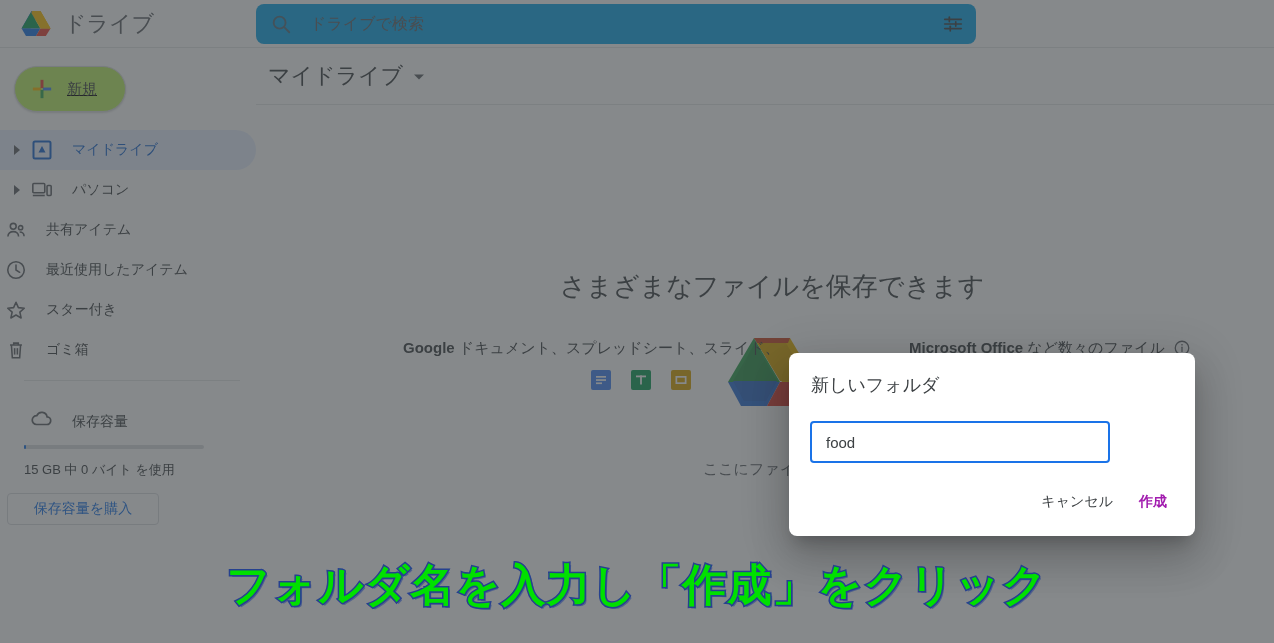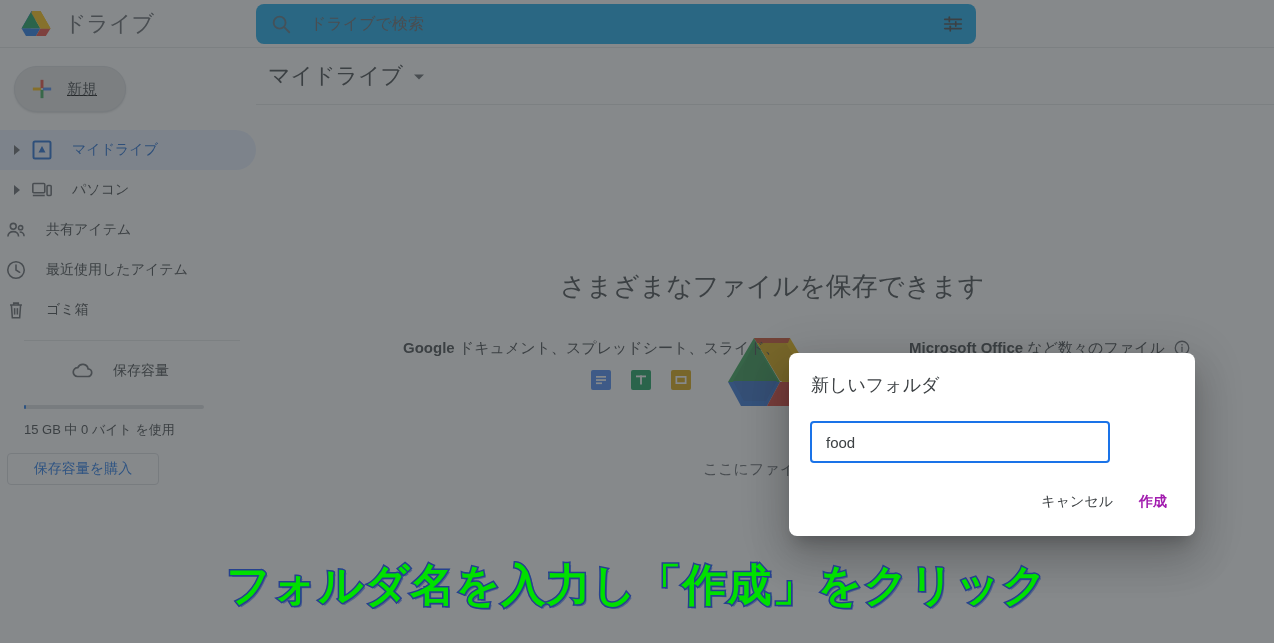--- a/index.html
+++ b/index.html
@@ -27,38 +27,38 @@
   .search-input{flex:1;border:0;background:transparent;outline:none;font-size:16px;color:#202124;
                 font-family:inherit;margin-left:16px;}
   .search-input::placeholder{color:#5f6368;}
   .tune-icon{width:22px;height:22px;flex:0 0 auto;margin-left:8px;}
 
   .header-divider{position:absolute;left:0;top:47px;width:1274px;height:1px;background:#e4e6e8;}
 
   
   .sidebar{position:absolute;left:0;top:48px;width:256px;height:595px;background:#ffffff;}
   .newbtn{margin:18px 0 0 14px;width:112px;height:46px;border-radius:24px;border:1px solid #dadce0;
-          background:#e5e5e5;display:flex;align-items:center;box-sizing:border-box;padding-left:16px;
+          background:#bef264;display:flex;align-items:center;box-sizing:border-box;padding-left:16px;
           box-shadow:0 1px 2px rgba(60,64,67,.20);cursor:pointer;text-decoration:underline;}
   .newbtn .plus{width:22px;height:22px;flex:0 0 auto;}
   .newbtn .lbl{font-size:15px;color:#3c4043;margin-left:14px;}
 
   .navlist{margin-top:18px;}
   .navitem{height:40px;display:flex;align-items:center;position:relative;
            border-top-right-radius:20px;border-bottom-right-radius:20px;
            padding-right:12px;cursor:pointer;}
   .navitem .caret{width:18px;flex:0 0 auto;display:flex;align-items:center;justify-content:center;margin-left:8px;}
   .navitem .nicon{width:24px;height:24px;flex:0 0 auto;margin-left:4px;display:flex;align-items:center;justify-content:center;}
   .navitem .nlabel{font-size:14px;color:#3c4043;margin-left:18px;white-space:nowrap;}
   .navitem.active{background:#e8f0fe;}
   .navitem.active .nlabel{color:#1967d2;font-weight:500;}
 
   .side-div{margin:10px 16px 0 24px;height:1px;background:#e4e6e8;}
 
-  .storagerow{height:40px;display:flex;align-items:center;margin-top:10px;margin-left:41px;}
+  .storagerow{height:40px;display:flex;align-items:flex-end;margin-top:10px;}
   .storagerow .caret{width:18px;margin-left:8px;visibility:hidden;}
   .storagerow .nicon{width:24px;height:24px;margin-left:4px;display:flex;align-items:center;justify-content:center;}
   .storagerow .nlabel{font-size:14px;color:#3c4043;margin-left:18px;}
 
   .meter{margin:14px 0 0 24px;width:180px;height:4px;background:#dadce0;border-radius:2px;}
   .meter .fill{height:100%;width:2px;background:#1a73e8;border-radius:2px;}
   .storagetext{margin:12px 0 0 24px;font-size:13px;color:#3c4043;}
   .buybtn{margin:14px 0 0 7px;width:152px;height:32px;border:1px solid #dadce0;border-radius:4px;
           background:#fff;color:#1a73e8;font-size:14px;display:flex;align-items:center;justify-content:center;
           cursor:pointer;font-family:inherit;}
@@ -225,20 +225,29 @@
 
         <span class="nicon">
           <svg width="22" height="22" viewBox="0 0 24 24" fill="none" stroke="#5f6368" stroke-width="1.7">
             <circle cx="12" cy="12" r="9"></circle>
               <polyline points="12,6.5 12,12 16,14.5" stroke-linecap="round"></polyline>
           </svg>
         </span>
         <span class="nlabel">最近使用したアイテム</span>
       </div>
 
+      <div class="navitem">
+
+        <span class="nicon">
+          <svg width="22" height="22" viewBox="0 0 24 24" fill="none" stroke="#5f6368" stroke-width="1.7" stroke-linejoin="round">
+            <polygon points="12,3.5 14.6,9.4 21,10.1 16.2,14.4 17.6,20.7 12,17.5 6.4,20.7 7.8,14.4 3,10.1 9.4,9.4"></polygon>
+          </svg>
+        </span>
+        <span class="nlabel">スター付き</span>
+      </div>
 
       <div class="navitem">
 
         <span class="nicon">
           <svg width="22" height="22" viewBox="0 0 24 24" fill="none" stroke="#5f6368" stroke-width="1.7">
             <path d="M5.5 6.5h13M9.5 6.5V4.5h5v2M7 6.5l1 14h8l1-14"></path>
             <line x1="10.5" y1="10" x2="10.5" y2="17"></line>
               <line x1="13.5" y1="10" x2="13.5" y2="17"></line>
           </svg>
         </span>

